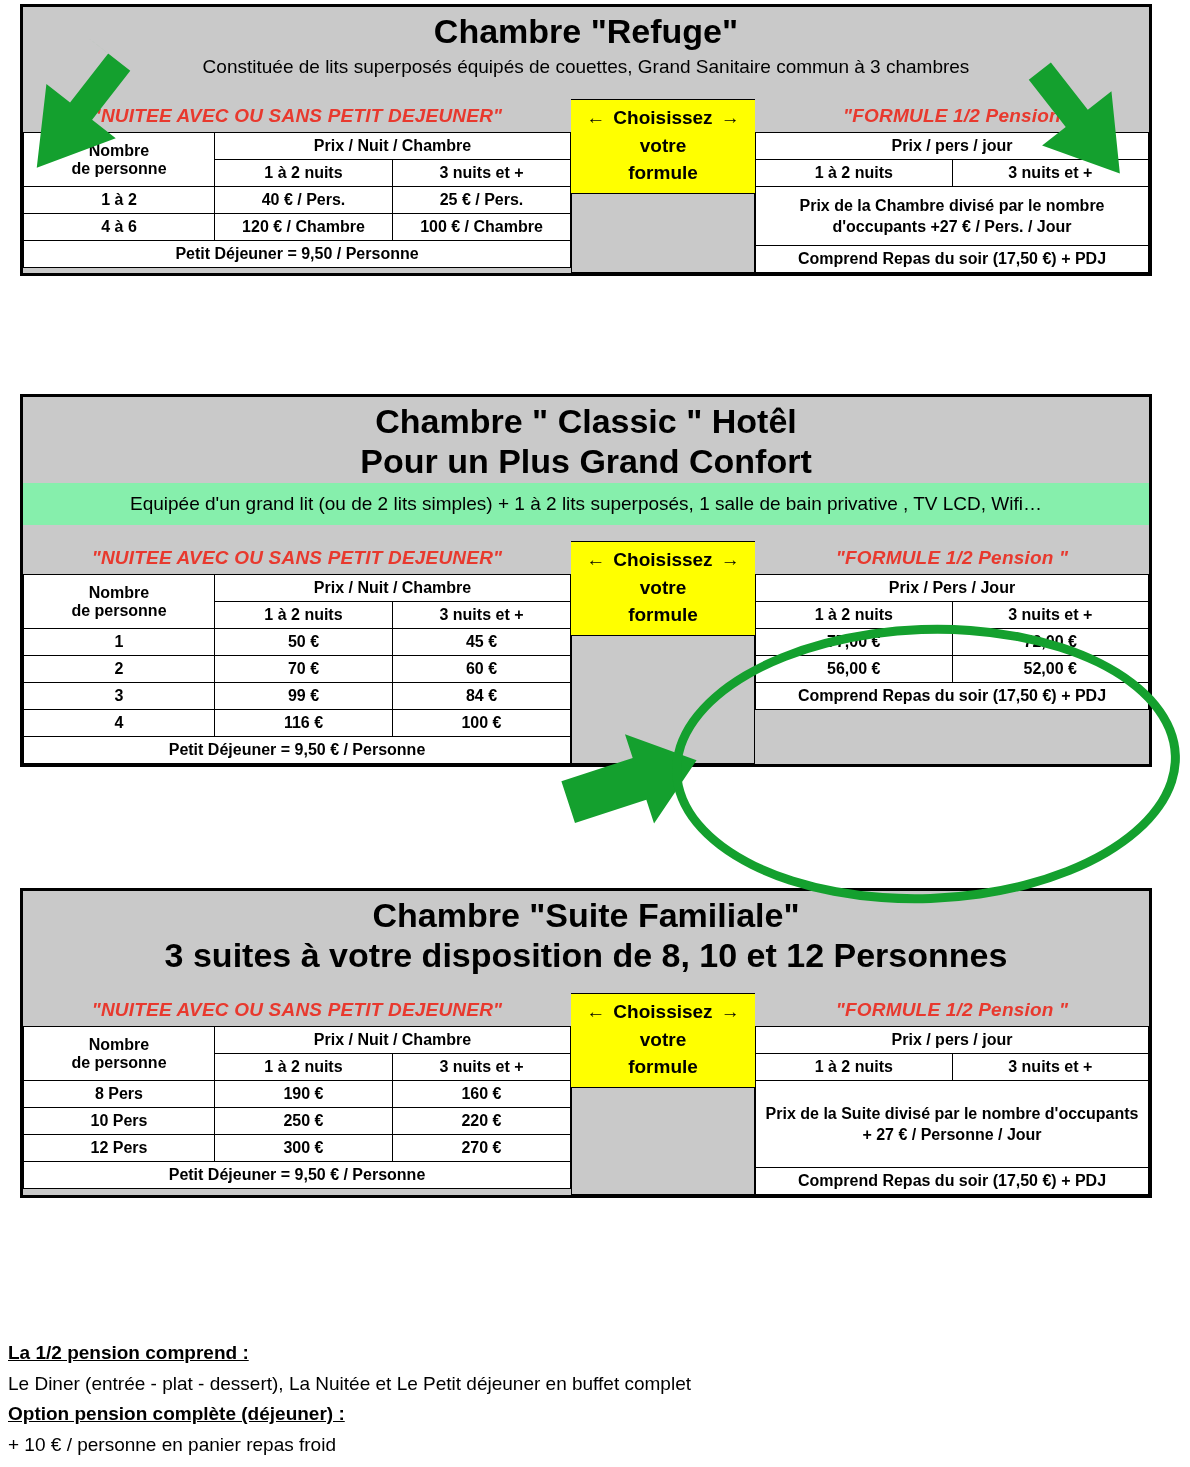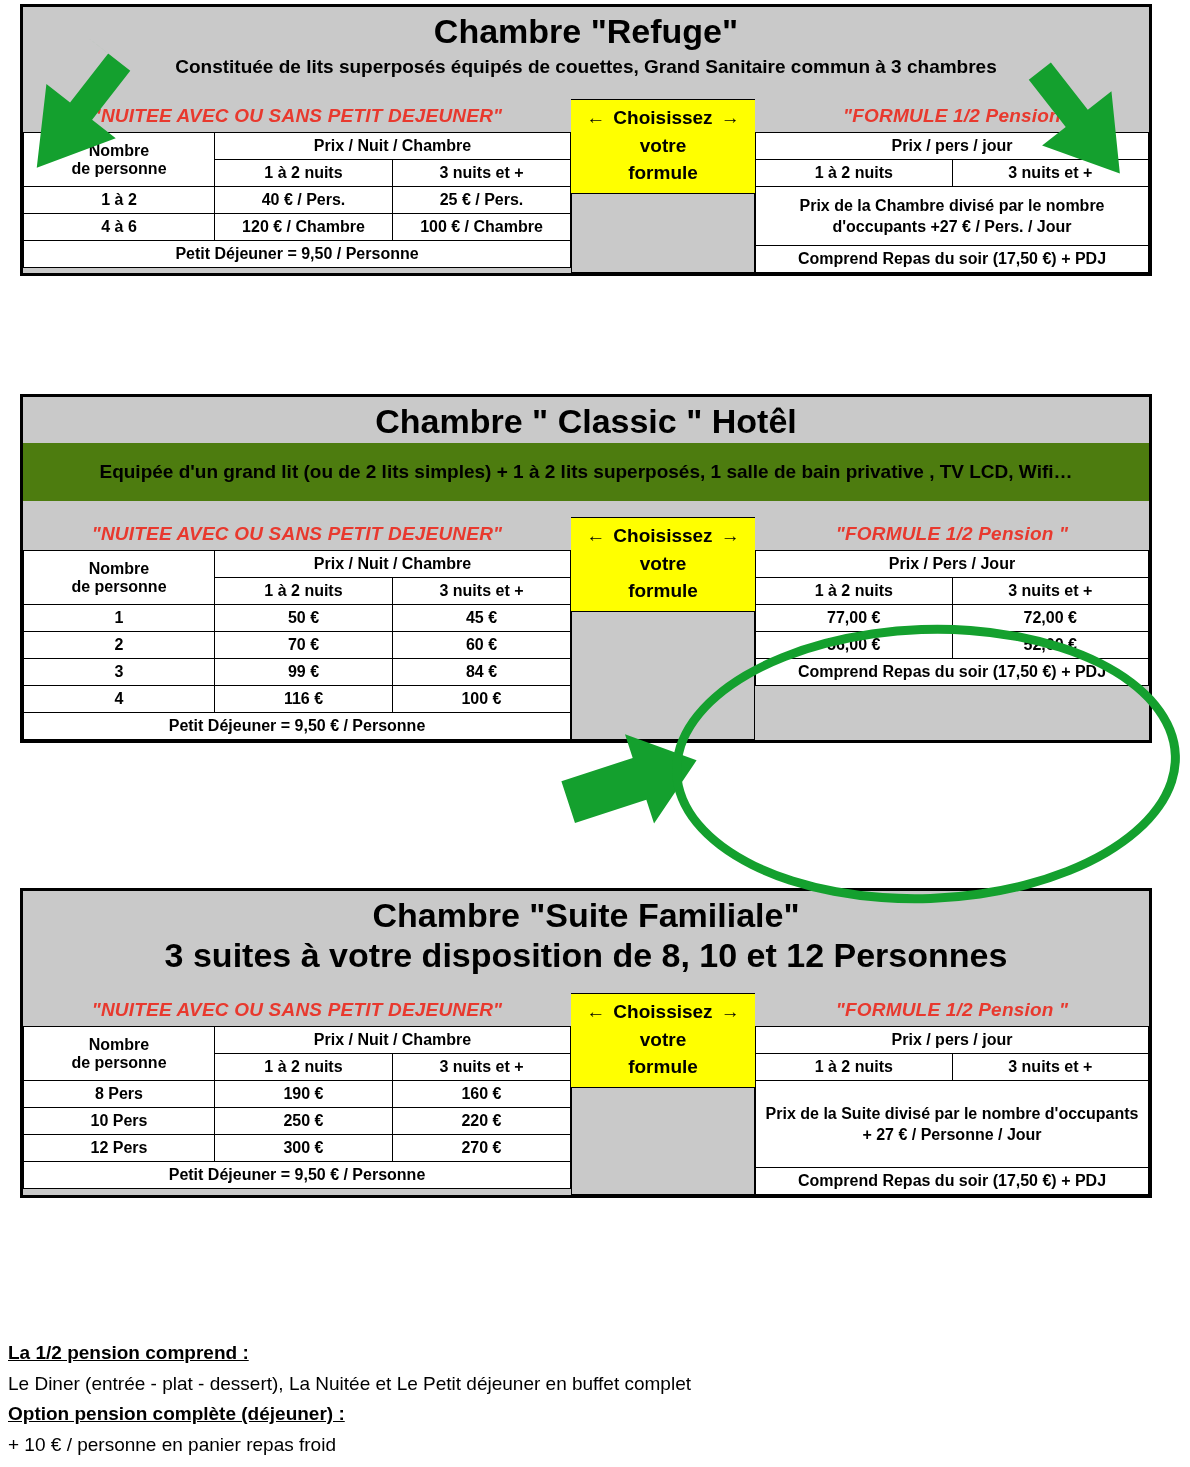--- a/index.html
+++ b/index.html
@@ -24,25 +24,25 @@
     text-align:center;
     font-weight:bold;
     font-size:34px;
     line-height:1.18;
     padding:4px 0 2px 0;
     color:#000;
   }
   .sec-sub{
     background:#c9c9c9;
     text-align:center;
-    font-weight:bold;
+    font-weight:normal;
     font-size:19px;
     padding:3px 0 5px 0;
   }
-  .sec-sub.white{background:#4d7c0f;padding:18px 0;}
+  .sec-sub.white{background:#86efac;padding:10px 0;}
   .spacer-grey{background:#c9c9c9;height:16px;}
 
   
   .zone{display:flex;align-items:stretch;background:#c9c9c9;}
   .col-left{width:548px;}
   .col-mid{width:184px;}
   .col-right{flex:1;}
 
   .hdr-red{
     color:#e8392e;
@@ -192,20 +192,21 @@
           </tr>
         </tbody>
           </table>
       </div>
     </div>
   </div>
 
   <div class="section" style="position:absolute;top:394px;left:10px;width:1132px;">
     <div class="sec-title">
       <div>Chambre " Classic " Hotêl</div>
+      <div>Pour un Plus Grand Confort</div>
     </div>
     <div class="sec-sub white">Equipée d'un grand lit (ou de 2 lits simples) + 1 à 2 lits superposés, 1 salle de bain privative , TV LCD, Wifi…</div>
     <div class="spacer-grey"></div>
 
     <div class="zone">
       <div class="col-left">
         <div class="hdr-red">"NUITEE AVEC OU SANS PETIT DEJEUNER"</div>
         <table class="grid">
           <tbody>
               <tr>

